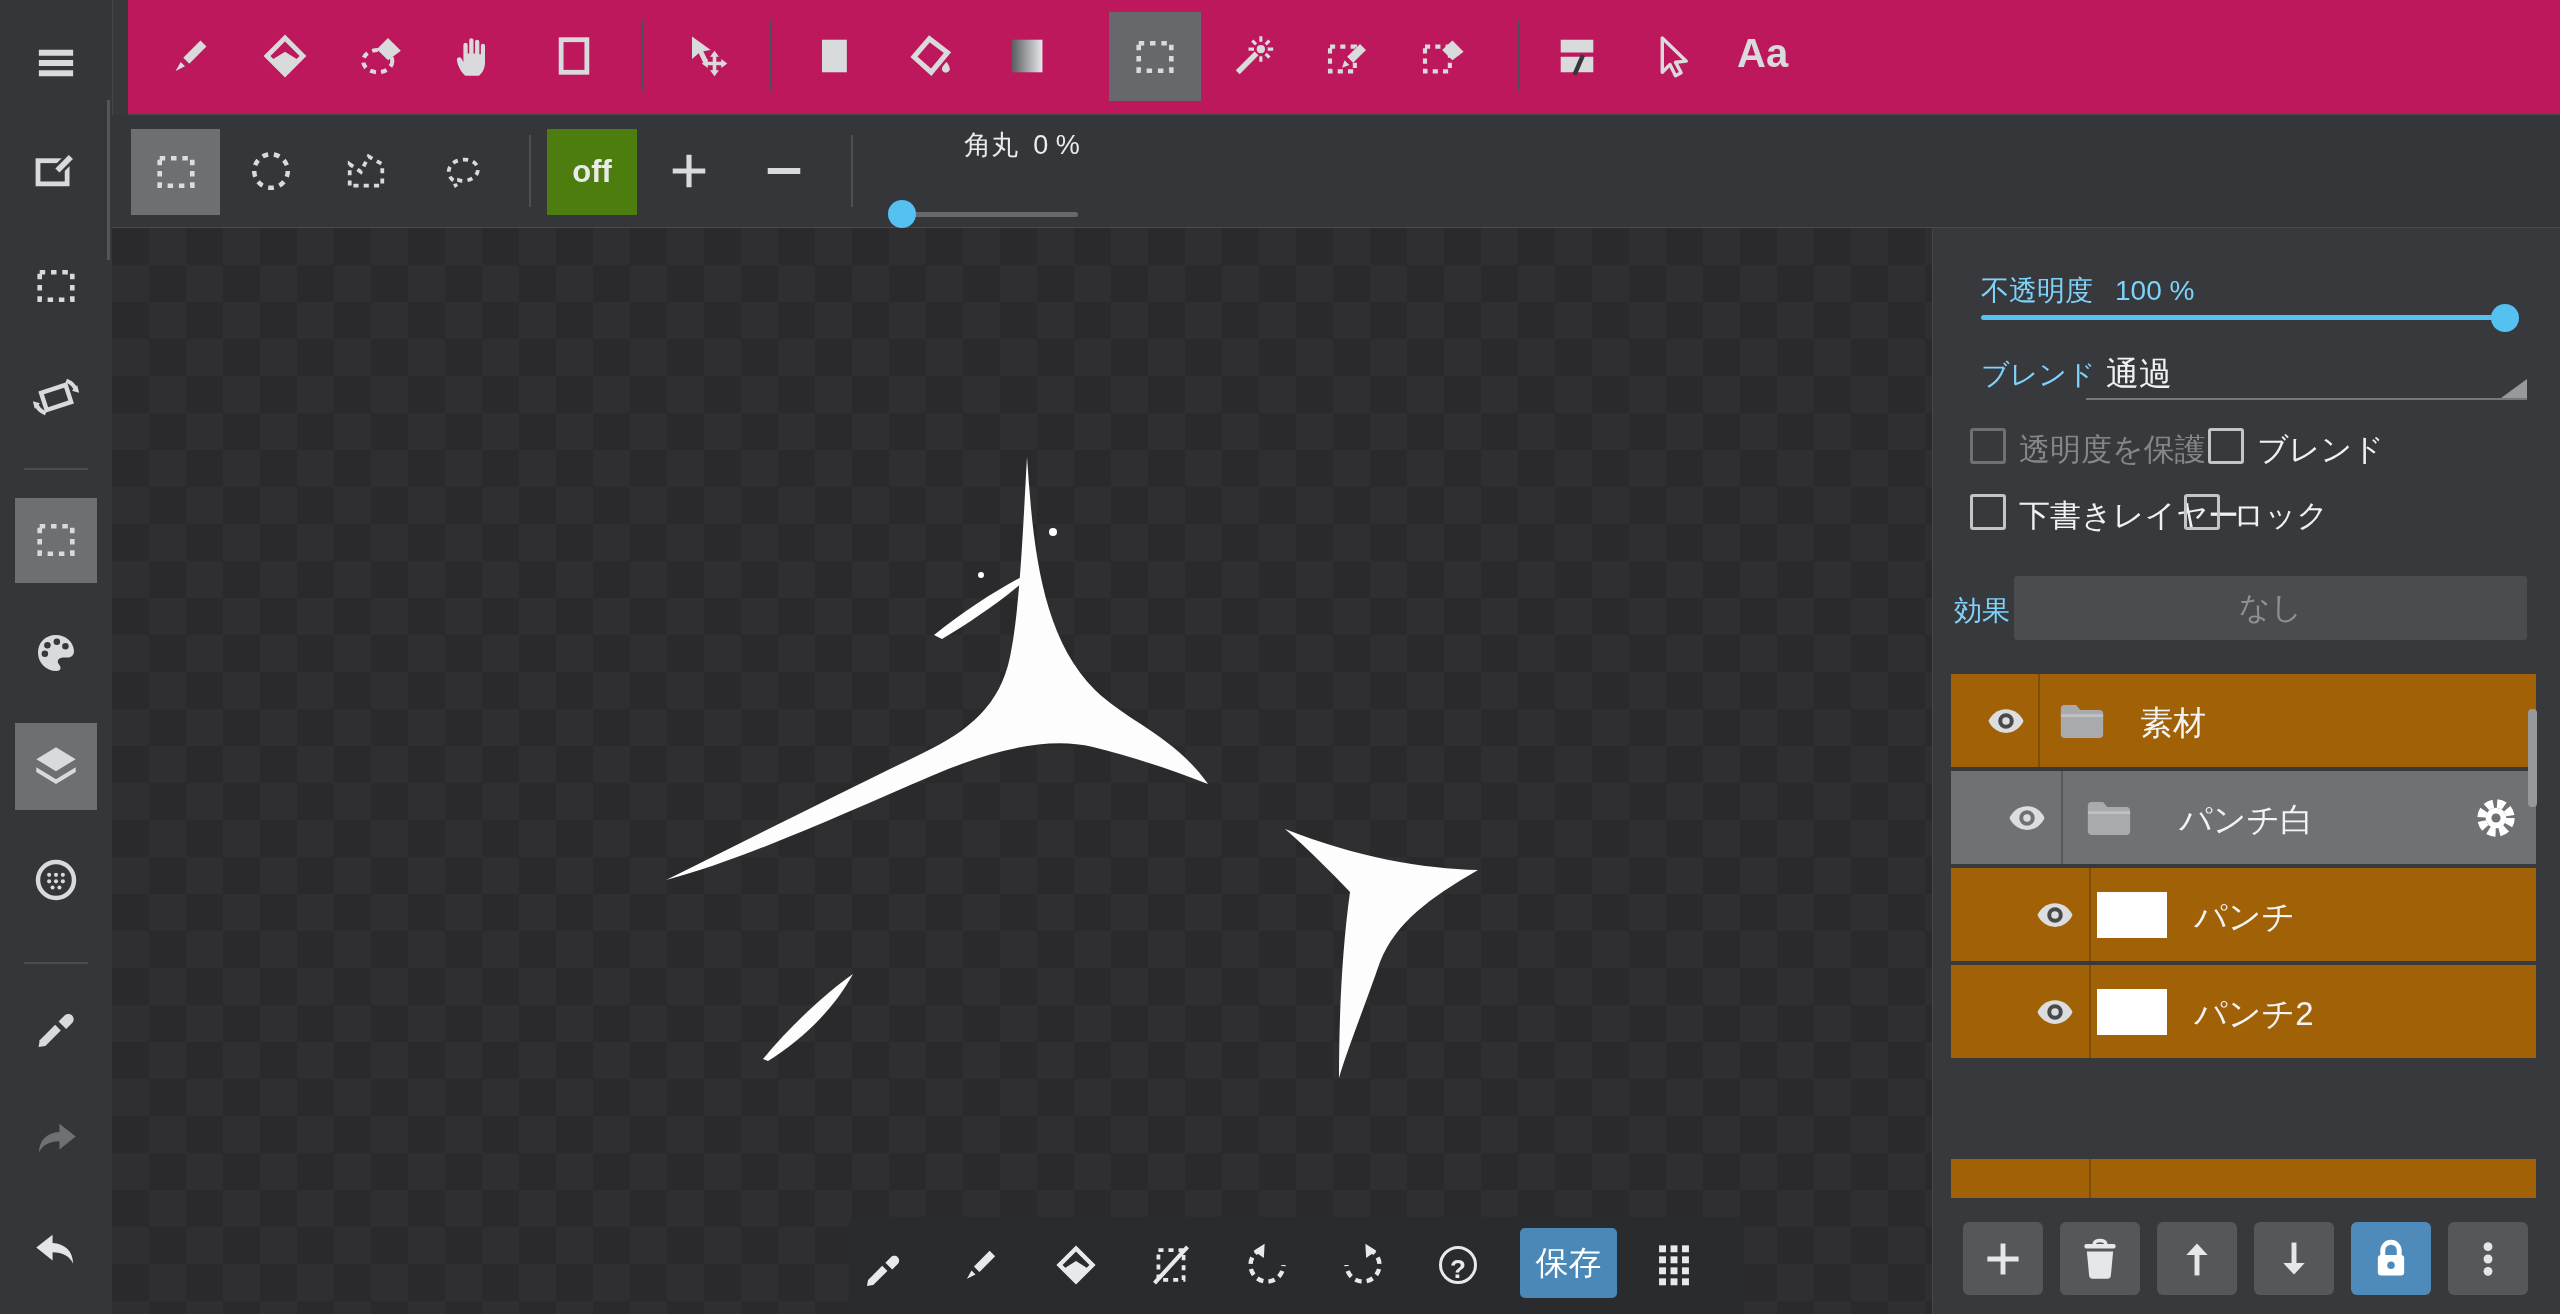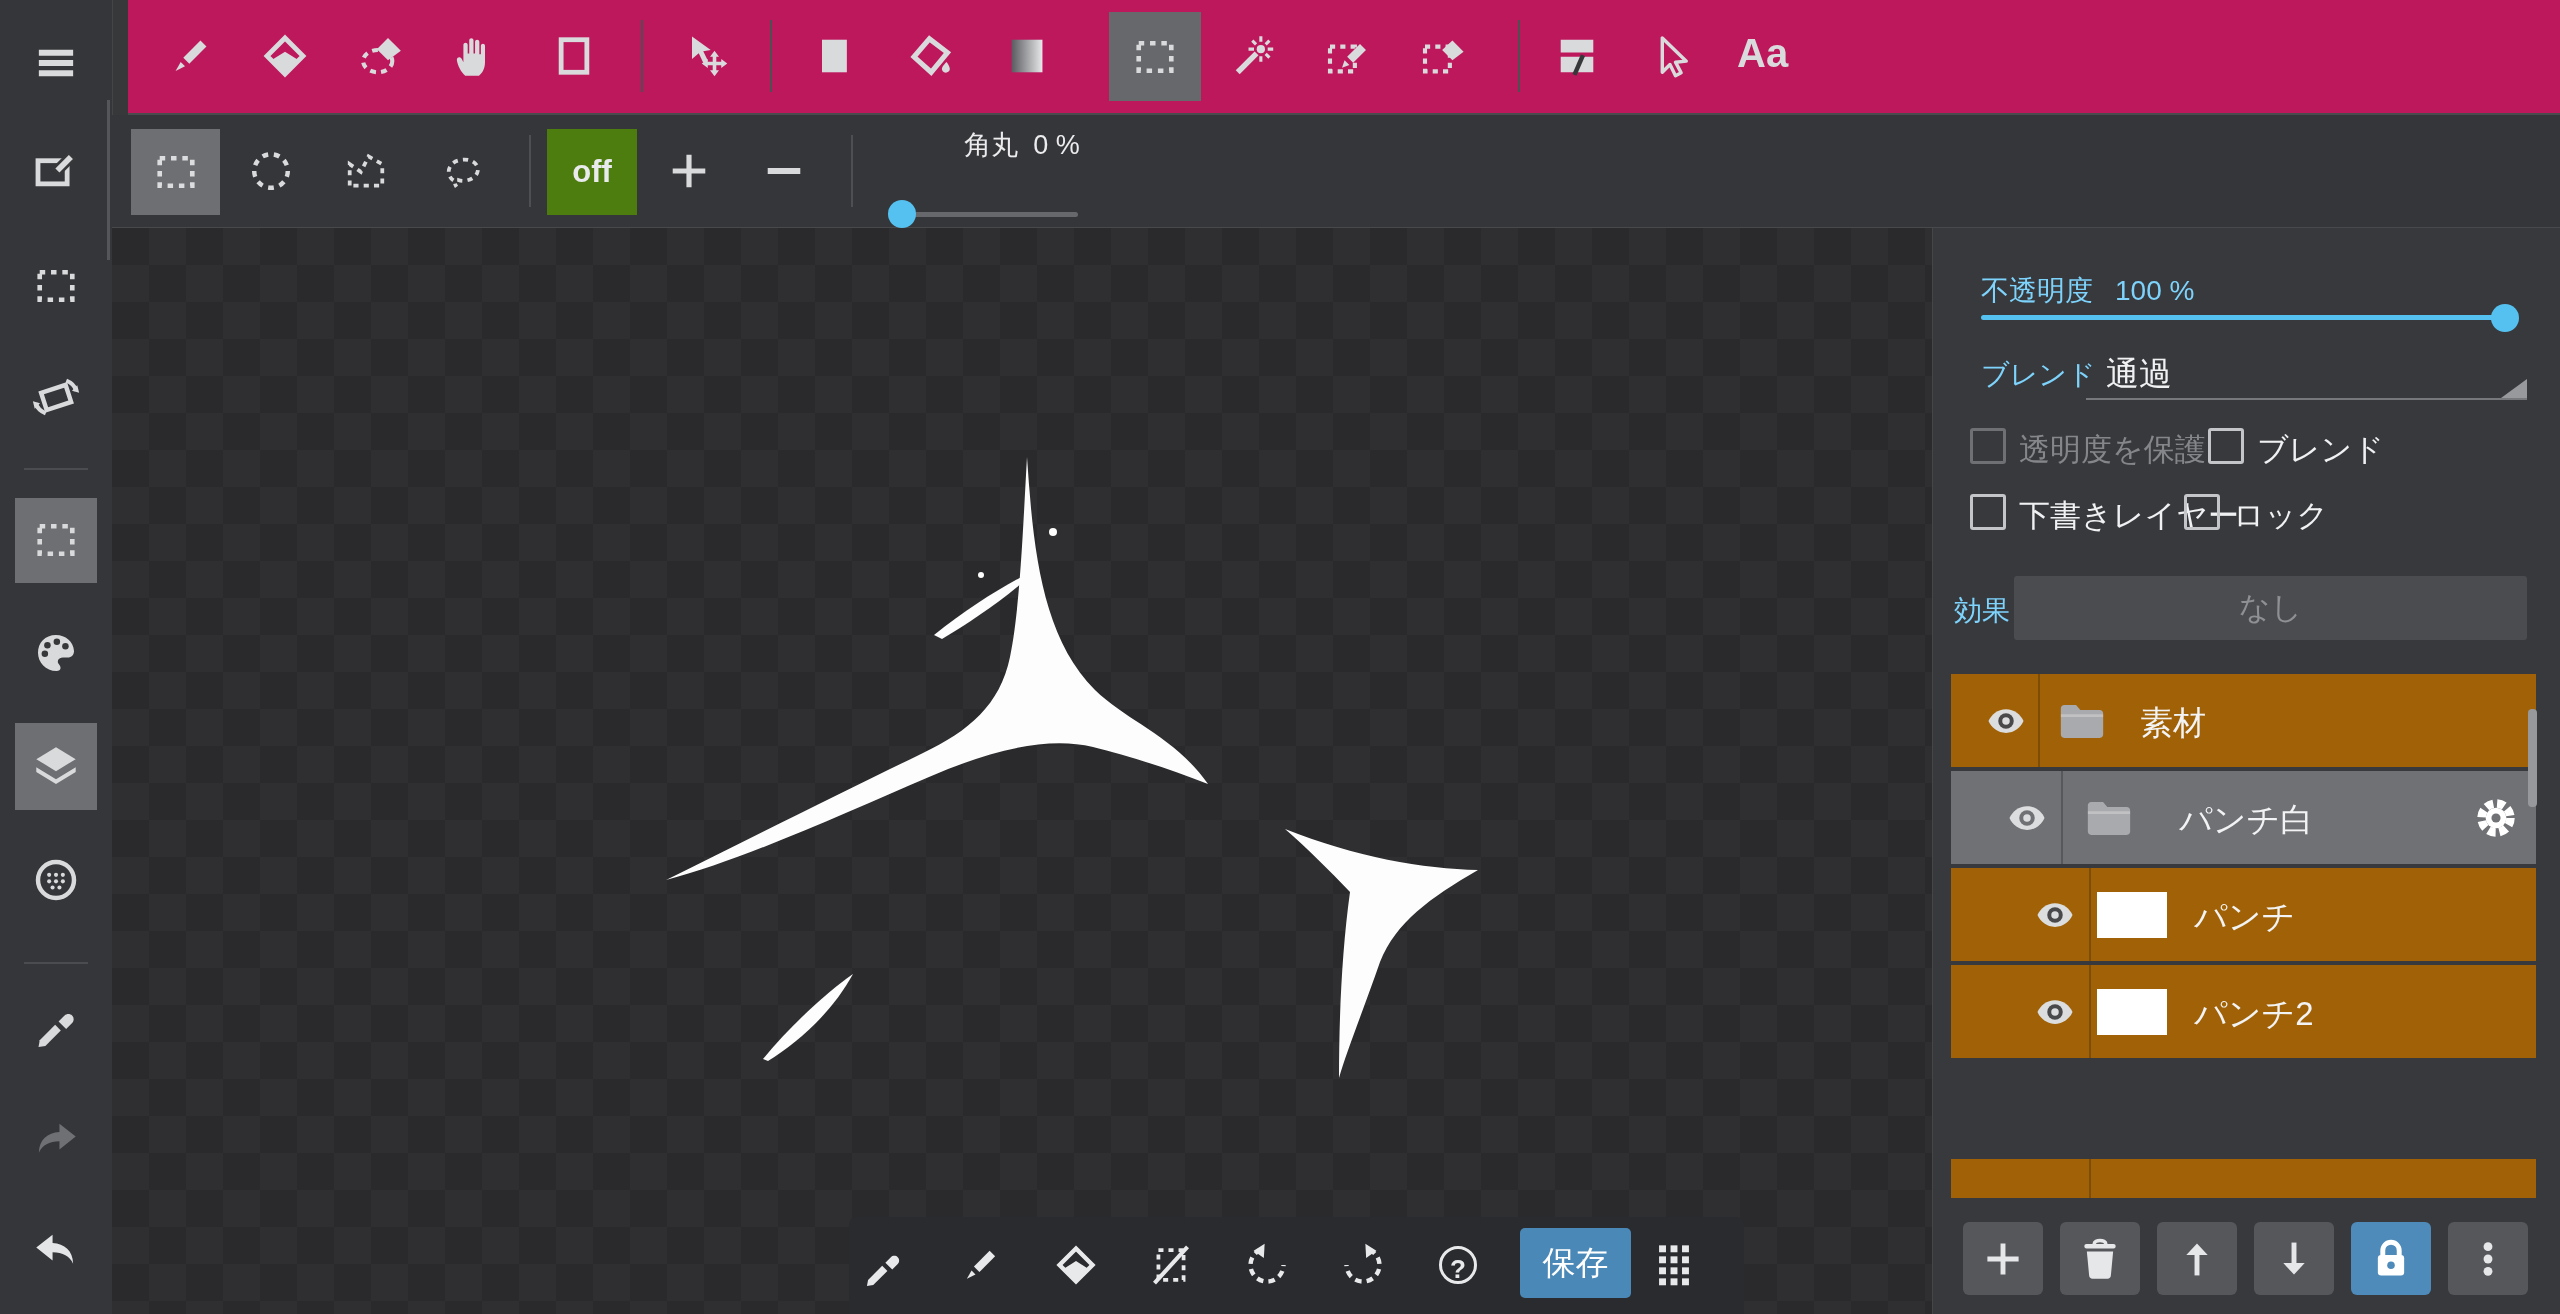--- a/index.html
+++ b/index.html
@@ -28,21 +28,21 @@
   .r2slider .track{position:absolute;left:0;top:13px;width:100%;height:5px;background:#67686b;border-radius:3px;}
   .r2slider .knob{position:absolute;left:-2px;top:1px;width:28px;height:28px;border-radius:50%;background:var(--accent,#55c1f0);}
   
   .canvas{position:absolute;left:112px;top:228px;width:1820px;height:1086px;
           background-color:#2a2a2c;
           background-image:conic-gradient(#2f2f31 0 25%, #2a2a2c 0 50%, #2f2f31 0 75%, #2a2a2c 0);
           background-size:74px 74px;}
   .art{position:absolute;left:0;top:0;width:100%;height:100%;}
   .cbar{position:absolute;left:737px;top:989px;width:895px;height:97px;background:rgba(42,43,46,0.97);border-radius:8px 8px 0 0;}
   .cbar .tool{top:26px;width:44px;height:44px;color:#e8e9ea;}
-  .save-btn{position:absolute;left:671px;top:11px;width:111px;height:70px;background:var(--primary-btn,#4a88b8);
+  .save-btn{position:absolute;left:671px;top:11px;width:97px;height:70px;background:var(--primary-btn,#4a88b8);
             border:none;border-radius:5px;color:#fff;font-size:33px;cursor:pointer;font-family:inherit;}
   .help-circle{position:absolute;width:38px;height:38px;border:3px solid #e8e9ea;border-radius:50%;
                font-size:26px;font-weight:bold;color:#e8e9ea;text-align:center;line-height:38px;top:29px;}
   
   .panel{position:absolute;left:1932px;top:228px;width:628px;height:1086px;background:#38393c;border-left:1px solid #454648;}
   .plabel{position:absolute;font-size:28px;color:#7dd3fc;white-space:nowrap;}
   .plabel .val{margin-left:22px;}
   .op-slider{position:absolute;left:48px;top:76px;width:525px;height:28px;cursor:pointer;}
   .op-slider .track{position:absolute;left:0;top:11px;width:100%;height:5px;background:var(--accent,#55c1f0);border-radius:3px;}
   .op-slider .knob{position:absolute;right:-13px;top:0;width:28px;height:28px;border-radius:50%;background:var(--accent,#55c1f0);}

